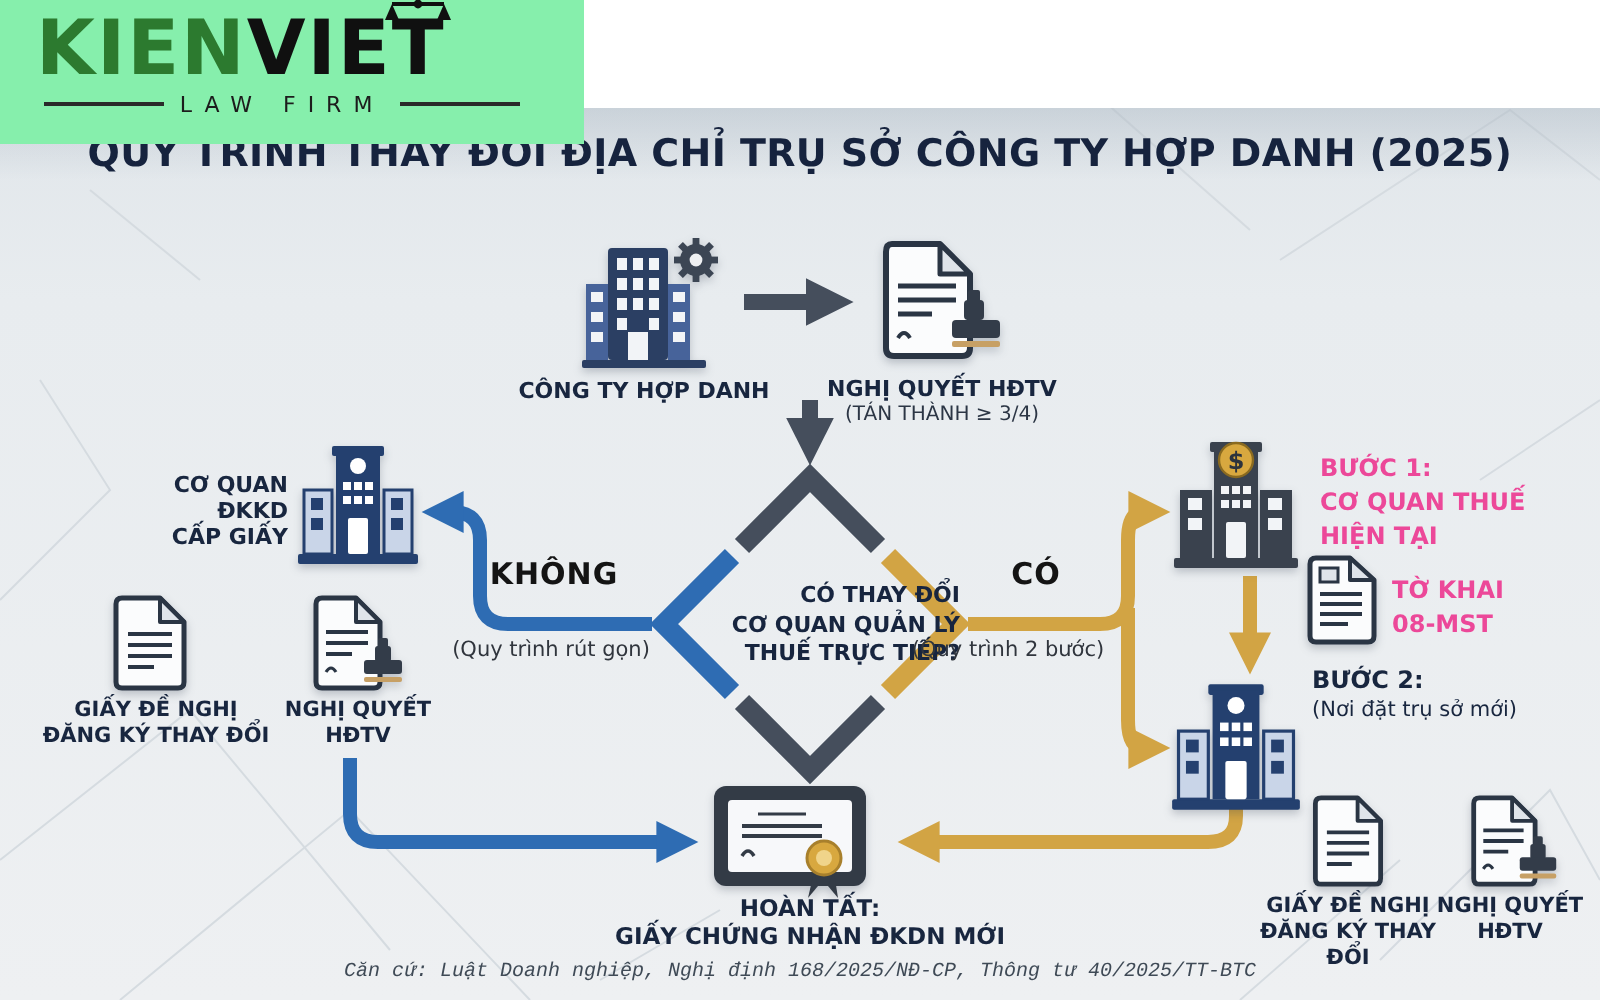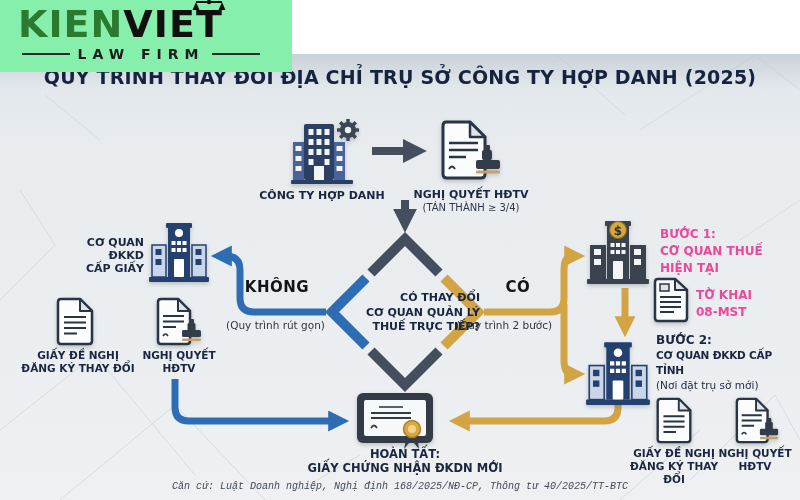--- a/index.html
+++ b/index.html
@@ -27,21 +27,21 @@
   .step2lbl .t2{font-size:10.5px;font-weight:bold;line-height:15px;display:block;letter-spacing:-.2px;}
   .step2lbl .t3{font-size:10.5px;font-weight:normal;line-height:14px;display:block;}
   .header-band{left:0;top:0;width:800px;height:54px;background:#ffffff;z-index:3;}
   .logo-box{left:0;top:0;width:292px;height:72px;background:#86efac;z-index:4;padding:0;}
   .logo-line{padding:5px 0 0 18px;font-size:38px;font-weight:bold;line-height:1.05;letter-spacing:1px;color:#101010;white-space:nowrap;}
   .logo-kien{color:#2c7a2f;}
   .logo-t{position:relative;display:inline-block;}
   .logo-t svg{position:absolute;left:50%;top:-6px;transform:translateX(-50%);}
   .logo-sub{display:flex;align-items:center;gap:8px;margin:1px 0 0 22px;width:238px;}
   .logo-sub .rule{flex:1;height:2px;background:#2a2a2a;}
-  .logo-sub .txt{font-size:14px;letter-spacing:6px;color:#1c1c1c;font-weight:700;white-space:nowrap;}
+  .logo-sub .txt{font-size:11px;letter-spacing:6px;color:#1c1c1c;font-weight:400;white-space:nowrap;}
   .title{left:0;top:66px;width:800px;text-align:center;z-index:2;
     font-size:19px;font-weight:bold;color:#16233e;letter-spacing:.2px;}
   .footer{left:0;top:481px;width:800px;text-align:center;z-index:2;
     font-style:italic;font-size:10px;color:#3f4a56;font-family:Liberation Mono, monospace;}
   .comp-lbl{font-size:11px;}
 </style>
 </head>
 <body>
 
 <div class="abs bg-tex">
@@ -273,21 +273,20 @@
       <rect x="29" y="20" width="4" height="4" fill="#ffffff"></rect>
       <rect x="34.5" y="20" width="4" height="4" fill="#ffffff"></rect>
     <rect x="23.5" y="27" width="4" height="4" fill="#ffffff"></rect>
       <rect x="29" y="27" width="4" height="4" fill="#ffffff"></rect>
       <rect x="34.5" y="27" width="4" height="4" fill="#ffffff"></rect>
     <rect x="26" y="38" width="10" height="18" rx="1" fill="#ffffff"></rect>
   </svg>
 </div>
 <div class="abs step2lbl" style="left:656px;top:332px;width:144px;">
   <span class="t1">BƯỚC 2:</span>
-  <span class="t2">CƠ QUAN ĐKKD CẤP TỈNH</span>
   <span class="t3">(Nơi đặt trụ sở mới)</span>
 </div>
 
 <div class="abs node" style="left:654px;top:397px;">
   <svg width="40" height="47" viewBox="0 0 40 49">
     <path d="M6 2 H25 L37 14 V44 Q37 47 34 47 H6 Q3 47 3 44 V5 Q3 2 6 2 Z" fill="#fbfcfd" stroke="#2a3544" stroke-width="2.5" stroke-linejoin="round"></path>
     <path d="M25 2 L37 14 H25 Z" fill="#dfe4ea" stroke="#2a3544" stroke-width="2" stroke-linejoin="round"></path>
     <path d="M9 20 H31 M9 25.5 H31 M9 31 H31 M9 36.5 H22" stroke="#2a3544" stroke-width="2"></path>
   </svg>
 </div>

